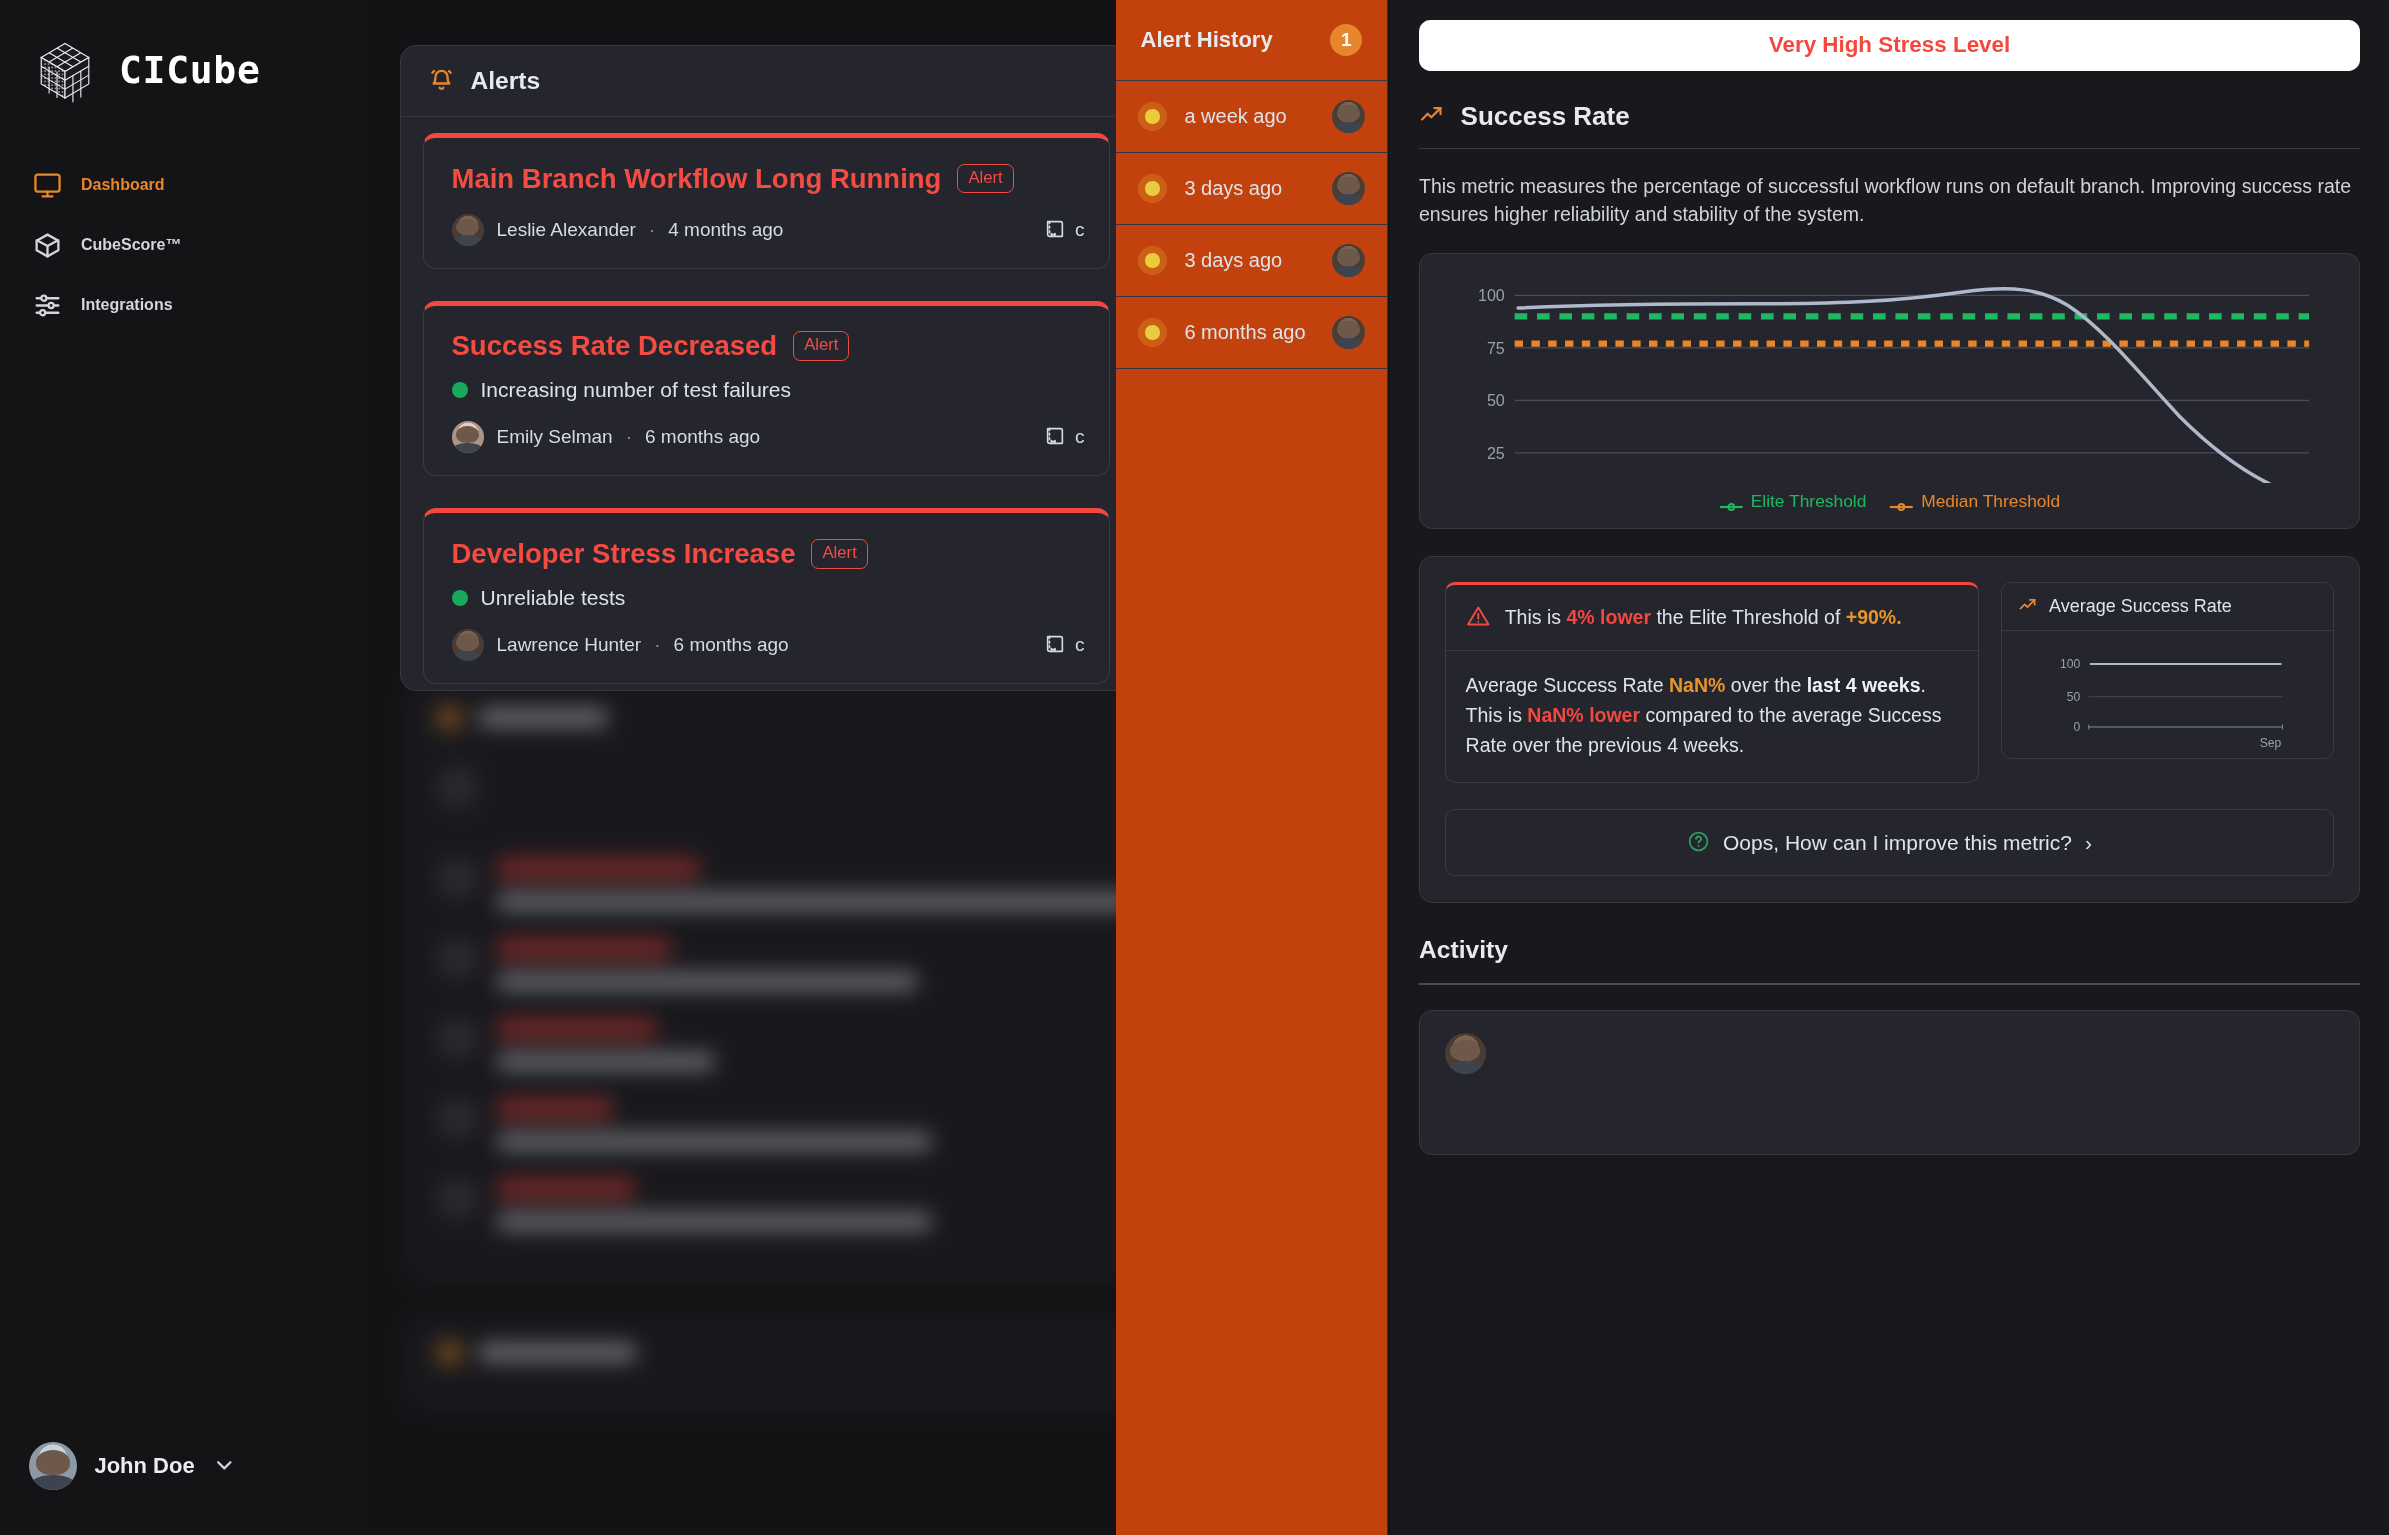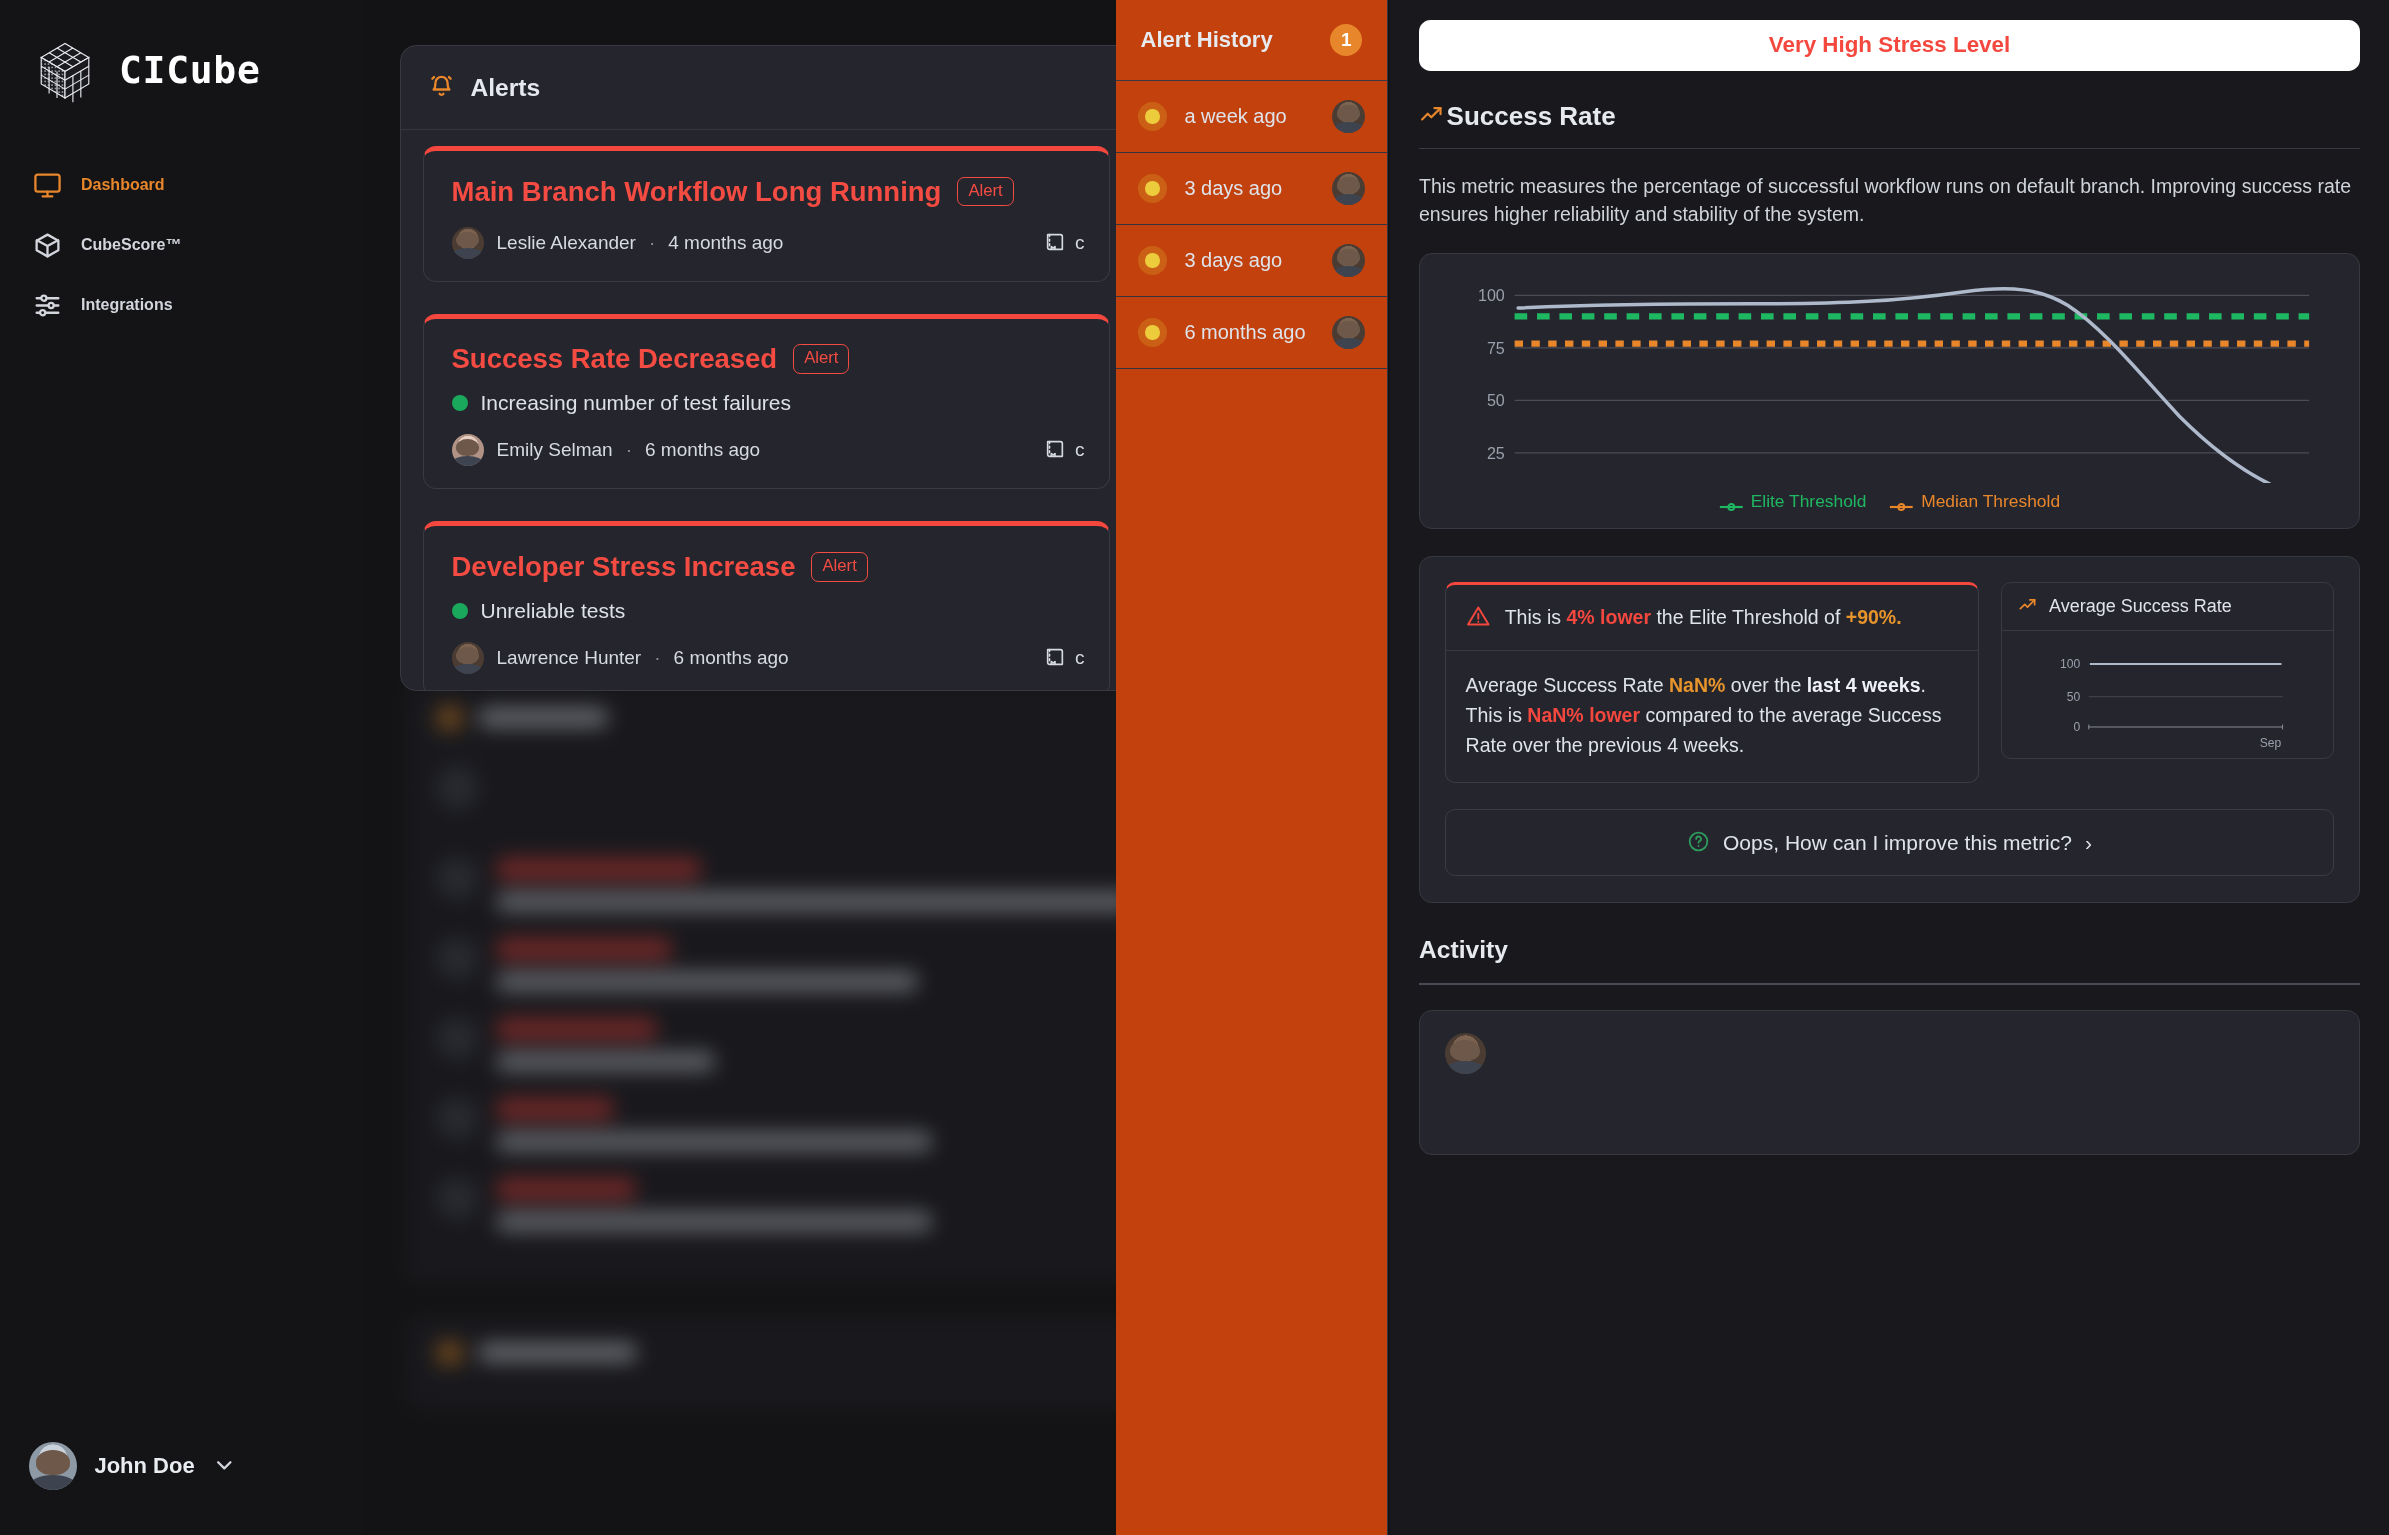--- a/index.html
+++ b/index.html
@@ -82,21 +82,21 @@
   }
 
   
   .alerts-panel {
     position: absolute; left: 400px; top: 45px; width: 733px; height: 646px;
     background: #25252d; border: 1.4px solid #383842; border-radius: 16px;
     overflow: hidden; z-index: 5;
   }
   .alerts-head {
     display: flex; align-items: center; gap: 14.5px;
-    padding: 19px 26px; border-bottom: 1.4px solid #36363f; height: 84px;
+    padding: 19px 26px; border-bottom: 1.4px solid #36363f; height: 71px;
   }
   .alerts-title { font-size: 24.6px; font-weight: 700; color: #e6e9ee; }
   .alerts-body { padding: 16px 22px; display: flex; flex-direction: column; gap: 32px; }
   .alert-card {
     background: #25252d; border: 1.4px solid #3a3a44; border-radius: 13px;
     border-top: 5px solid #f4483f; padding: 24.6px 27.5px 22px 27.5px;
     position: relative;
   }
   .alert-row1 { display: flex; align-items: center; gap: 16px; }
   .alert-title { font-size: 27.5px; font-weight: 700; color: #f44b42; }
@@ -153,21 +153,21 @@
   }
   .stress-head {
     background: #ffffff; text-align: center; padding: 11.6px 0 13px 0;
     font-size: 22.4px; font-weight: 700; color: #f4483f;
   }
   .stress-value {
     text-align: center; font-size: 112px; font-weight: 700;
     color: rgba(255,255,255,.62); line-height: 1.05; padding: 17.4px 0 27.5px 0;
   }
 
-  .sr-head { display: flex; align-items: center; gap: 3px; margin: 7.2px 0 16px 0; }
+  .sr-head { display: flex; align-items: center; gap: 17px; margin: 7.2px 0 16px 0; }
   .sr-title { font-size: 26px; font-weight: 700; color: #e6e9ee; }
   .hr { height: 1.4px; background: #3a3a44; margin-bottom: 23px; }
   .sr-desc { font-size: 19.5px; line-height: 1.45; color: #cfd3da; margin-bottom: 24.6px; }
 
   .chart-card {
     background: #25252d; border: 1.4px solid #383842; border-radius: 13px;
     padding: 19px 17.4px 16px 17.4px; margin-bottom: 27.5px;
   }
   .legend { display: flex; align-items: center; justify-content: center; gap: 23px; margin-top: 5.8px; }
   .legend-item { display: flex; align-items: center; gap: 7.2px; font-size: 17.4px; }

